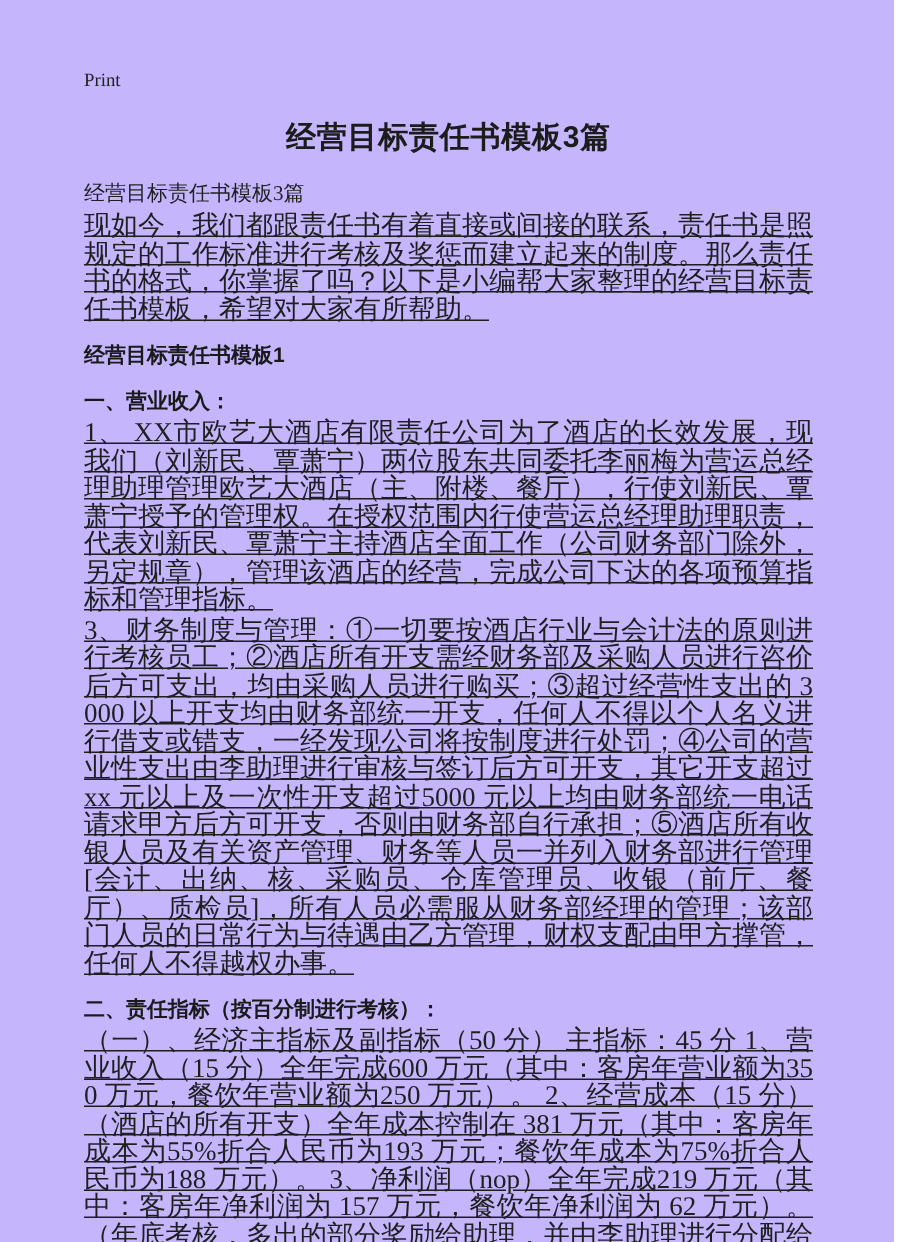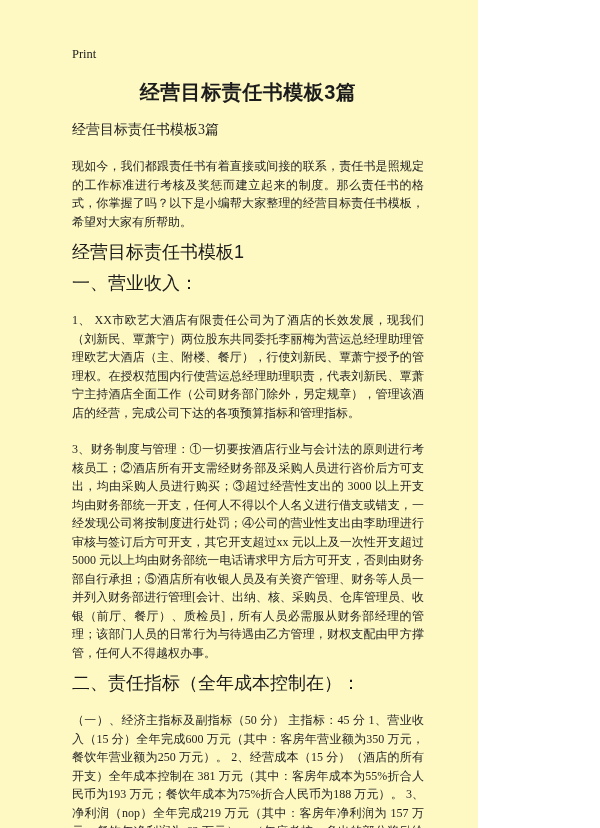--- a/index.html
+++ b/index.html
@@ -2,25 +2,25 @@
 <html lang="zh"><head>
 <meta charset="utf-8">
 <style>
   html, body {
     margin: 0;
     padding: 0;
     background: #ffffff;
   }
   .page {
     position: relative;
-    width: 478px;
+    width: 596px;
     height: 828px;
     box-sizing: border-box;
-    background: #fef9c3;
-    padding: 44px 54px 0 72px;
+    background: #c4b5fd;
+    padding: 44px 54px 0 56px;
     color: #1f1f1f;
     font-family: "Liberation Serif", "DejaVu Serif", serif;
     overflow: hidden;
   }
   .print-label {
     font-family: "Liberation Serif", "DejaVu Serif", serif;
     font-size: 12.5px;
     line-height: 15px;
     color: #222222;
     display: inline-block;
@@ -36,33 +36,34 @@
     color: #1c1c1c;
     letter-spacing: 0.5px;
   }
   .doc-subtitle {
     margin: 15px 0 0 0;
     font-size: 14px;
     line-height: 18px;
     font-weight: 400;
   }
   .para {
-    margin: 18px 0 0 0;
-    font-size: 12px;
+    margin: 2px 0 0 0;
+    font-size: 18px;
     line-height: 18.5px;
     text-align: justify;
     text-justify: inter-ideograph;
     word-break: break-all;
+    text-decoration: underline;
   }
   .heading {
     margin: 12px 0 0 0;
     font-family: "Liberation Sans", "DejaVu Sans", sans-serif;
-    font-size: 18px;
+    font-size: 14px;
     line-height: 19px;
-    font-weight: 400;
+    font-weight: 700;
     color: #1a1a1a;
   }
 </style>
 </head>
 <body>
 
 <div class="page">
 
   <div>
     <span class="print-label">Print</span>
@@ -76,17 +77,17 @@
 
   <h2 class="heading">经营目标责任书模板1</h2>
 
   <h3 class="heading">一、营业收入：</h3>
 
   <p class="para">1、 XX市欧艺大酒店有限责任公司为了酒店的长效发展，现我们（刘新民、覃萧宁）两位股东共同委托李丽梅为营运总经理助理管理欧艺大酒店（主、附楼、餐厅），行使刘新民、覃萧宁授予的管理权。在授权范围内行使营运总经理助理职责，代表刘新民、覃萧宁主持酒店全面工作（公司财务部门除外，另定规章），管理该酒店的经营，完成公司下达的各项预算指标和管理指标。</p>
 
 
   <p class="para">3、财务制度与管理：①一切要按酒店行业与会计法的原则进行考核员工；②酒店所有开支需经财务部及采购人员进行咨价后方可支出，均由采购人员进行购买；③超过经营性支出的 3000 以上开支均由财务部统一开支，任何人不得以个人名义进行借支或错支，一经发现公司将按制度进行处罚；④公司的营业性支出由李助理进行审核与签订后方可开支，其它开支超过xx 元以上及一次性开支超过5000 元以上均由财务部统一电话请求甲方后方可开支，否则由财务部自行承担；⑤酒店所有收银人员及有关资产管理、财务等人员一并列入财务部进行管理[会计、出纳、核、采购员、仓库管理员、收银（前厅、餐厅）、质检员]，所有人员必需服从财务部经理的管理；该部门人员的日常行为与待遇由乙方管理，财权支配由甲方撑管，任何人不得越权办事。</p>
 
-  <h3 class="heading">二、责任指标（全年成本控制在）：</h3>
+  <h3 class="heading">二、责任指标（按百分制进行考核）：</h3>
 
   <p class="para">（一）、经济主指标及副指标（50 分） 主指标：45 分 1、营业收入（15 分）全年完成600 万元（其中：客房年营业额为350 万元，餐饮年营业额为250 万元）。 2、经营成本（15 分）（酒店的所有开支）全年成本控制在 381 万元（其中：客房年成本为55%折合人民币为193 万元；餐饮年成本为75%折合人民币为188 万元）。 3、净利润（nop）全年完成219 万元（其中：客房年净利润为 157 万元，餐饮年净利润为 62 万元）。（年底考核，多出的部分奖励给助理，并由李助理进行分配给其它员工） 副指标：（5 分） 全年成本381 万元,其中客房成本率55 %，餐饮成本率 75%。</p>
 
 </div>
 
 </body></html>

